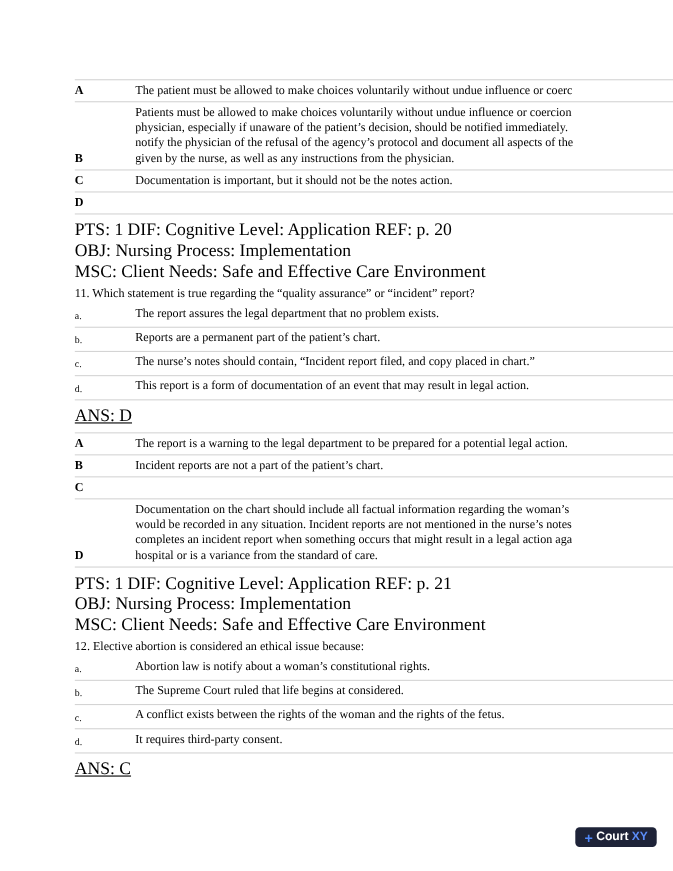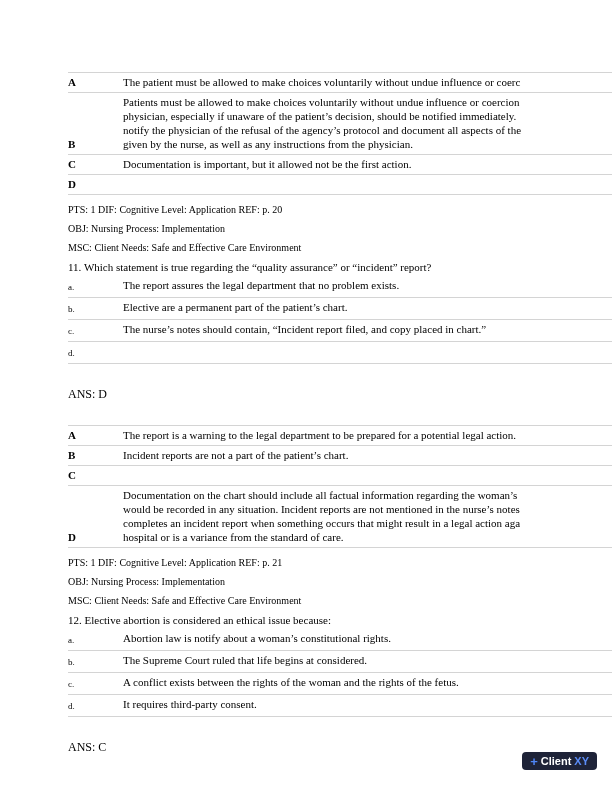--- a/index.html
+++ b/index.html
@@ -21,41 +21,41 @@
     border-bottom:1px solid #d4d4d4;
     padding:2px 0 3px;
     font-size:11px;
     line-height:14px;
   }
   .f-letter { font-weight:bold; align-self:end; }
   .f-text { white-space:pre; overflow:hidden; }
   .fb-label { font-weight:bold; }
 
   
-  .meta { margin-top:8px; font-size:10px; }
+  .meta { margin-top:8px; font-size:16px; }
   .meta > div { margin-bottom:6px; line-height:13px; }
 
   
   .question { font-size:11px; line-height:14px; margin:2px 0; white-space:pre; overflow:hidden; }
 
   
   .opt-table { }
   .opt-row {
     display:grid;
     grid-template-columns:55px auto;
     border-bottom:1px solid #d4d4d4;
     padding:2px 0 3px;
     font-size:11px;
     line-height:14px;
   }
   .opt-letter { font-size:9px; padding-top:2px; }
   .opt-text { white-space:pre; overflow:hidden; }
 
   
-  .ans { margin:24px 0; font-size:12px; line-height:13px; }
+  .ans { margin:8px 0; font-size:16px; line-height:13px;text-decoration:underline; }
 
   
   .brand {
     position:absolute;
     right:15px;
     bottom:22px;
     height:18px;
     background:#1e2338;
     border-radius:4px;
     display:flex;
@@ -83,21 +83,21 @@
       </div>
       <div class="f-row">
         <div class="f-letter">B</div>
         <div class="f-text">Patients must be allowed to make choices voluntarily without undue influence or coercion
 physician, especially if unaware of the patient’s decision, should be notified immediately.
 notify the physician of the refusal of the agency’s protocol and document all aspects of the
 given by the nurse, as well as any instructions from the physician.</div>
       </div>
       <div class="f-row">
         <div class="f-letter">C</div>
-        <div class="f-text">Documentation is important, but it allowed not be the first action.</div>
+        <div class="f-text">Documentation is important, but it should not be the notes action.</div>
       </div>
       <div class="f-row">
         <div class="f-letter">D</div>
       </div>
     </div>
 
     <div class="meta">
       <div>PTS: 1 DIF: Cognitive Level: Application REF: p. 20</div>
       <div>OBJ: Nursing Process: Implementation</div>
       <div>MSC: Client Needs: Safe and Effective Care Environment</div>
@@ -105,28 +105,29 @@
 
     <div class="question">11. Which statement is true regarding the “quality assurance” or “incident” report?</div>
 
     <div class="opt-table">
       <div class="opt-row">
         <div class="opt-letter">a.</div>
         <div class="opt-text">The report assures the legal department that no problem exists.</div>
       </div>
       <div class="opt-row">
         <div class="opt-letter">b.</div>
-        <div class="opt-text">Elective are a permanent part of the patient’s chart.</div>
+        <div class="opt-text">Reports are a permanent part of the patient’s chart.</div>
       </div>
       <div class="opt-row">
         <div class="opt-letter">c.</div>
         <div class="opt-text">The nurse’s notes should contain, “Incident report filed, and copy placed in chart.”</div>
       </div>
       <div class="opt-row">
         <div class="opt-letter">d.</div>
+        <div class="opt-text">This report is a form of documentation of an event that may result in legal action.</div>
       </div>
     </div>
 
     <div class="ans">ANS: D</div>
 
     <div class="f-table">
       <div class="f-row">
         <div class="f-letter">A</div>
         <div class="f-text">The report is a warning to the legal department to be prepared for a potential legal action.</div>
       </div>
@@ -172,16 +173,16 @@
         <div class="opt-text">It requires third-party consent.</div>
       </div>
     </div>
 
     <div class="ans">ANS: C</div>
 
   </div>
 
   <div class="brand">
     <span class="plus">+</span>
-    <span class="study">Client</span>
+    <span class="study">Court</span>
       <span class="xy">XY</span>
   </div>
 </div>
 
 </body></html>

